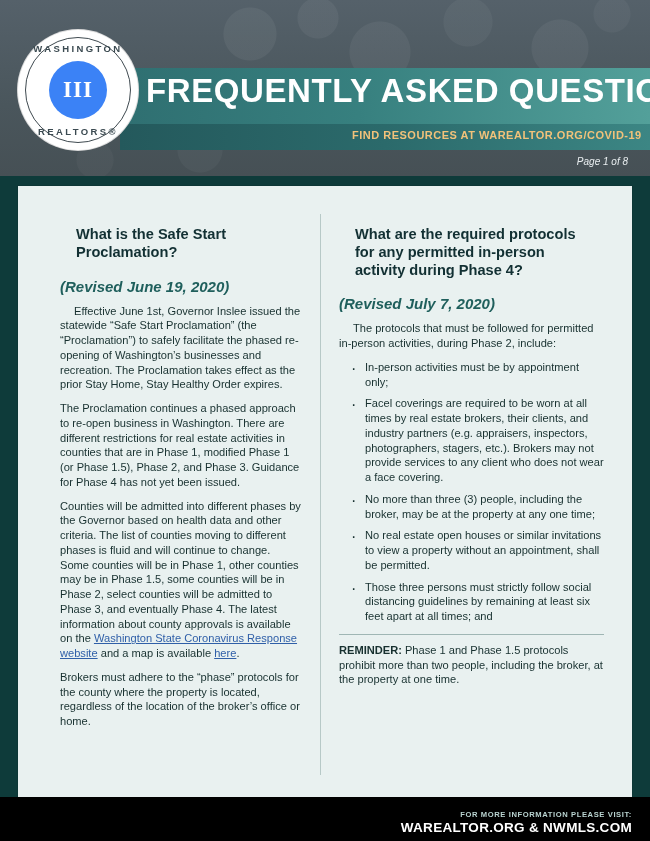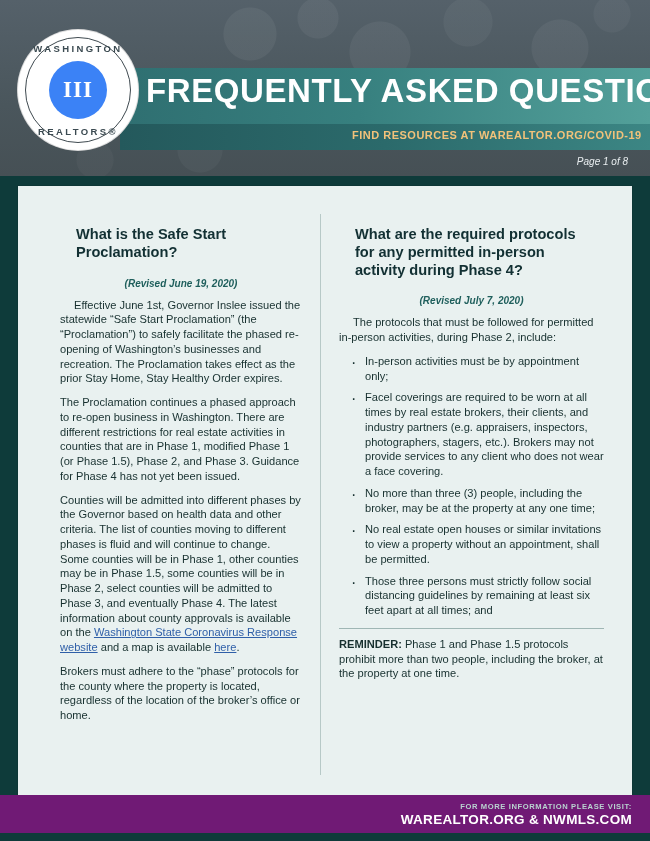--- a/index.html
+++ b/index.html
@@ -165,25 +165,24 @@
   h2.q {
     margin: 16px;
     font-size: 14.6px;
     line-height: 1.22;
     font-weight: bold;
     color: #123033;
     font-family: "Liberation Sans", sans-serif;
   }
   .revised {
     margin: 2px 0 9px 0;
-    font-size: 10px;
+    font-size: 15px;
     font-style: italic;
     font-weight: bold;
     color: #1f5f5c;
-    text-align: center;
   }
   p.body {
     margin: 0 0 9px 0;
     font-size: 11.1px;
     line-height: 1.33;
     color: #17302f;
     text-indent: 0;
   }
   p.body.indent {
     text-indent: 14px;
@@ -217,23 +216,23 @@
     border-top: 1px solid #9fb6b4;
     margin: 10px 0 8px 0;
   }
   .reminder strong {
     font-weight: bold;
   }
 
   
   .footer {
     position: absolute;
-    left: 0; bottom: 8px;
-    width: 650px; height: 38px;
-    background: #701a75;
+    left: 0; bottom: 0;
+    width: 650px; height: 44px;
+    background: #000000;
   }
   .footer-small {
     position: absolute;
     right: 18px; bottom: 22px;
     font-size: 7.6px;
     letter-spacing: 0.6px;
     color: #b9d3d0;
     font-weight: bold;
   }
   .footer-big {

